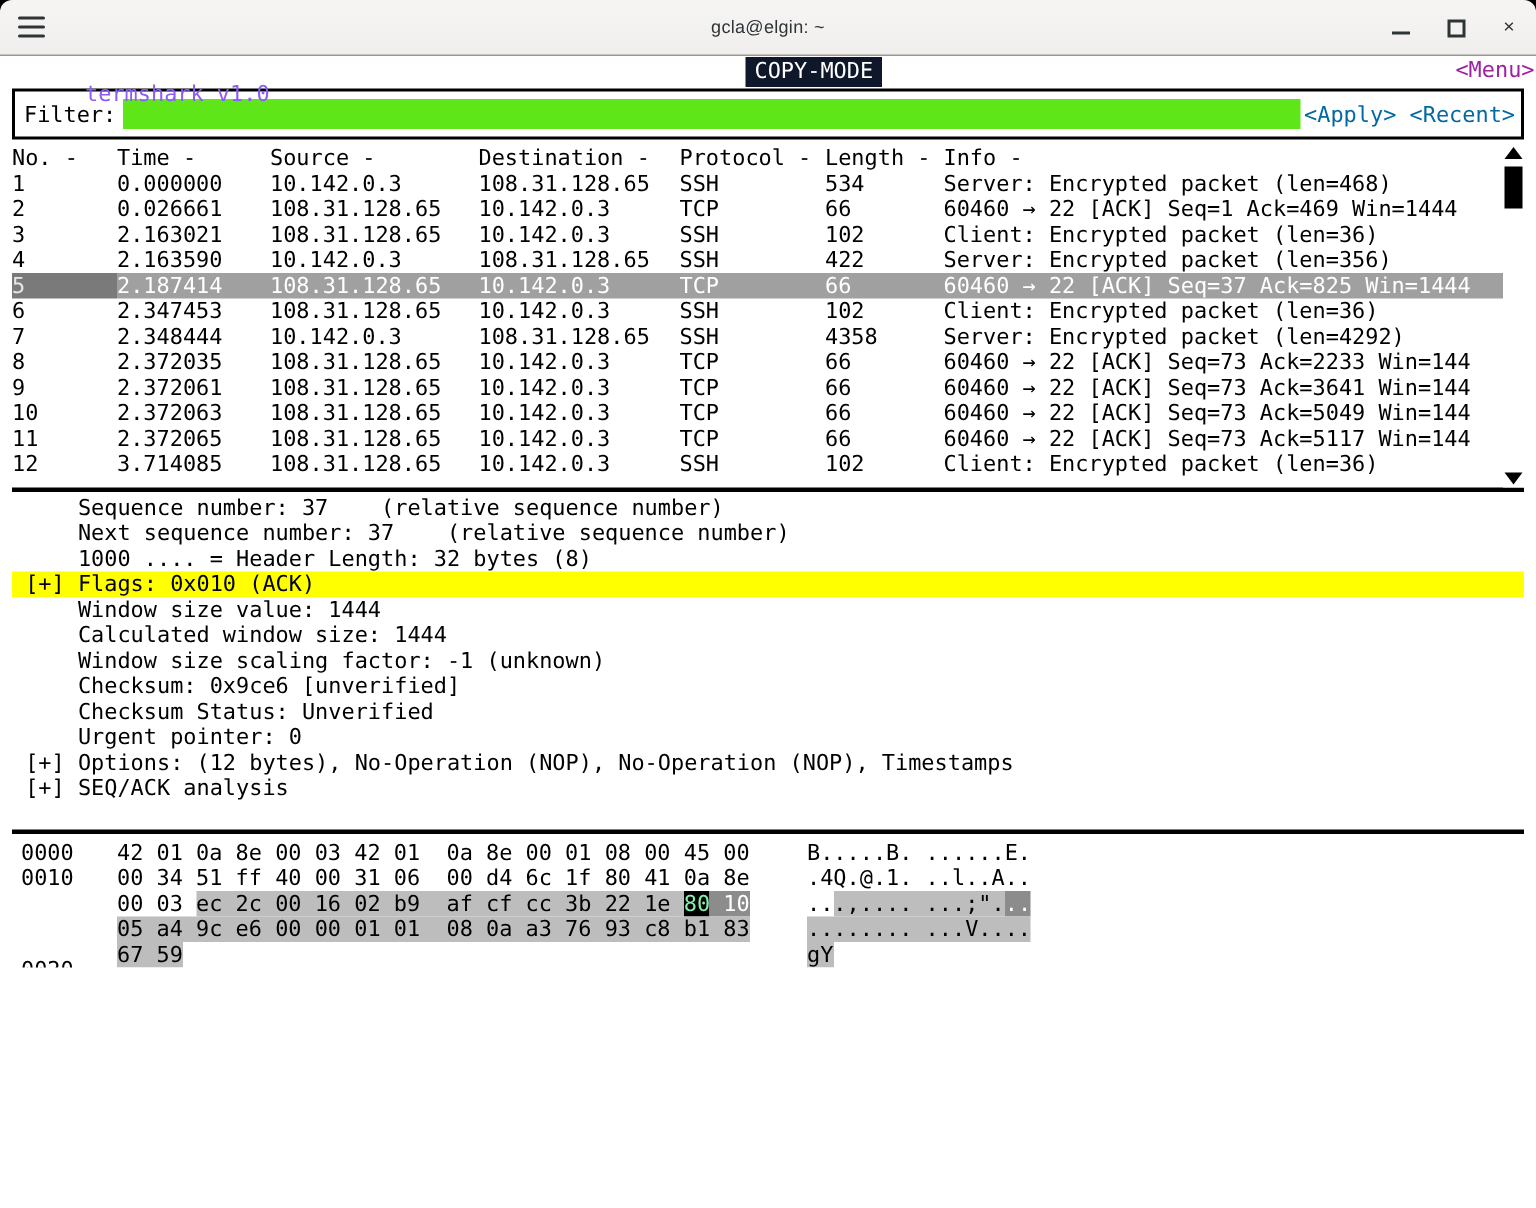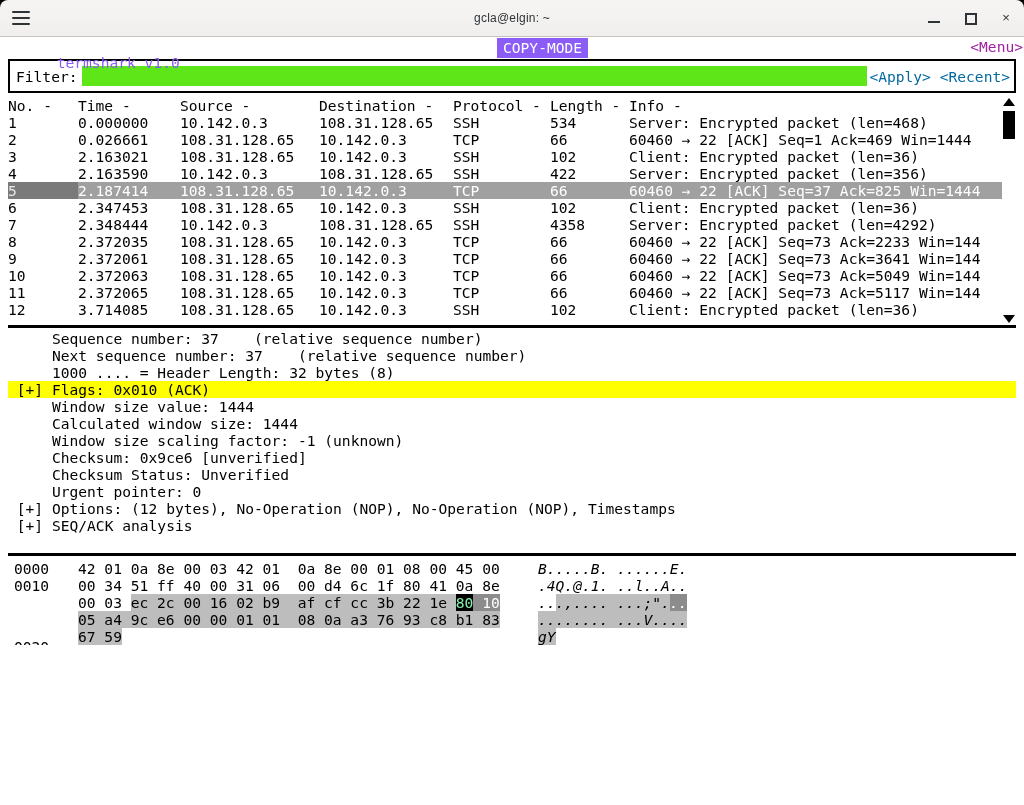--- a/index.html
+++ b/index.html
@@ -111,21 +111,21 @@
     position: relative;
     height: 20px;
     white-space: pre;
     padding-left: 2px;
   }
   .appname { color: #8b5cf6; }
   .copymode {
     position: absolute;
     left: 497px;
     top: 1px;
-    background: #8b5cf6;
+    background: #0f172a;
     color: #ffffff;
     padding: 1px 6px 2px 6px;
     font-size: 14.6px;
     line-height: 17px;
   }
   .menulink {
     position: absolute;
     right: 1px;
     top: 1px;
     color: #a020a0;
@@ -249,21 +249,21 @@
   }
   .hline {
     white-space: pre;
     height: 17px;
     line-height: 17px;
     display: flex;
   }
   .h-off { width: 70px; display: inline-block; white-space: pre; padding-left: 6px; box-sizing: border-box; }
   .h-off.sel { background: #bdbdbd; margin-top: 44px; }
   .h-hex { display: inline-block; white-space: pre; }
-  .h-asc { display: inline-block; white-space: pre; margin-left: 26px; font-style: italic; }
+  .h-asc { display: inline-block; white-space: pre; margin-left: 26px; }
   .sel-b { background: #bdbdbd; }
   .sel-d { background: #8c8c8c; color: #ffffff; }
   .sel-k { background: #000000; color: #86efac; }
 
   .left-pad { padding-left: 2px; }
 </style>
 </head>
 <body>
 
 <div class="window">

